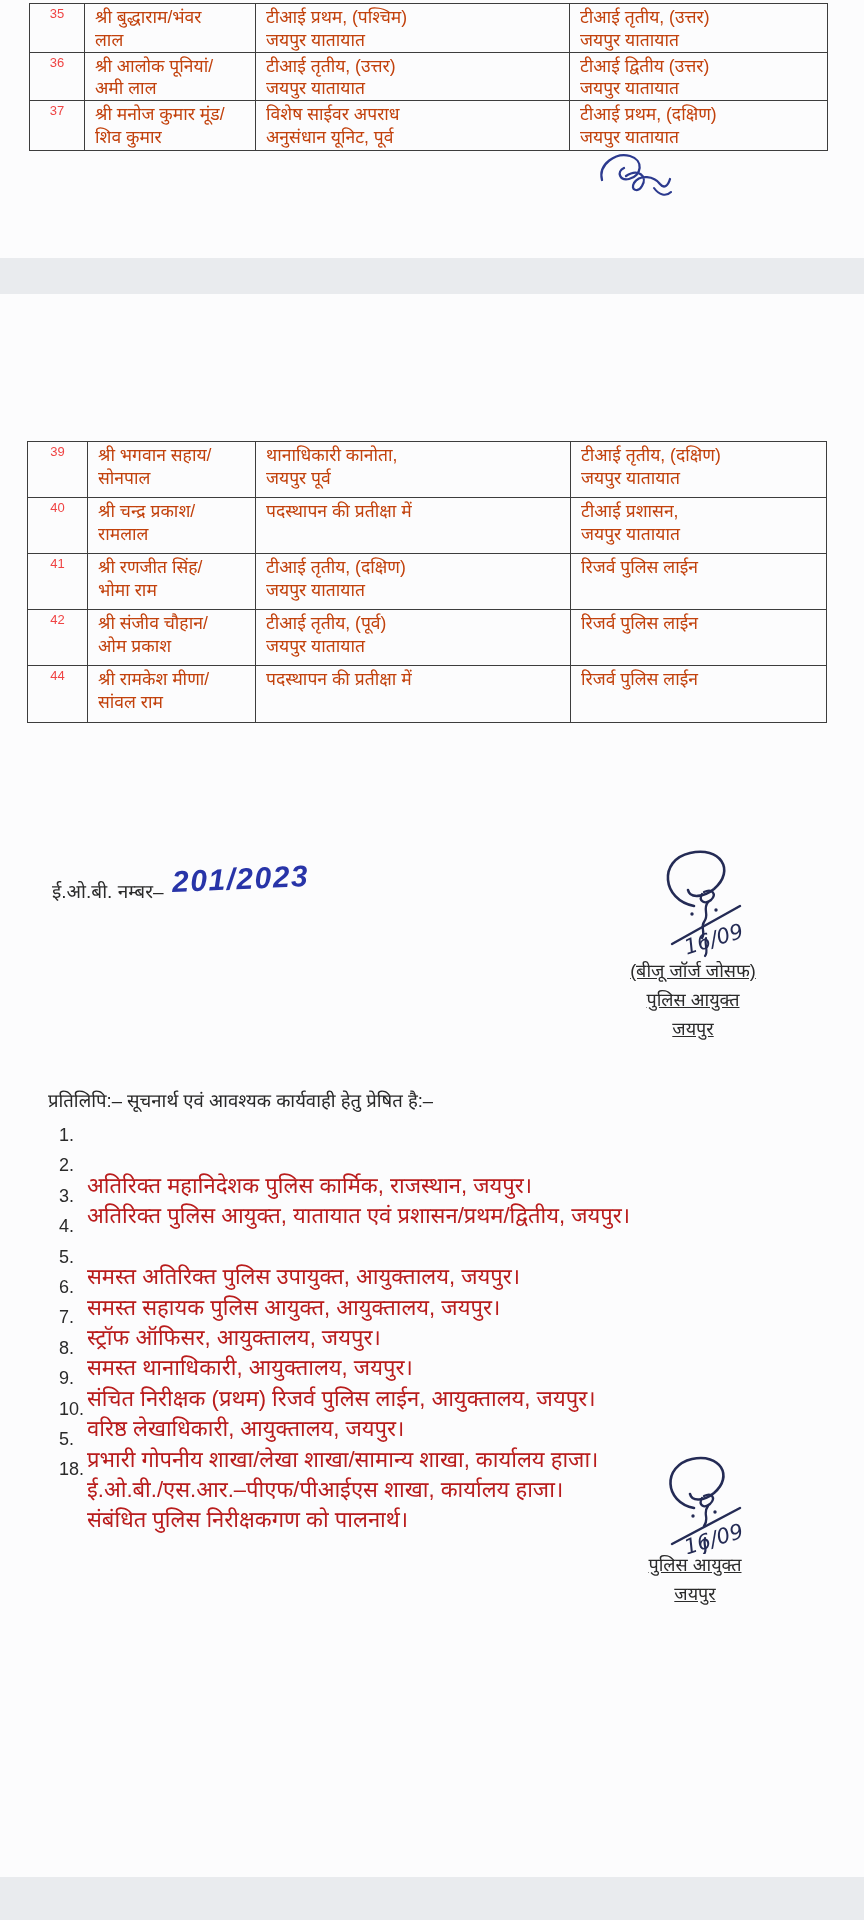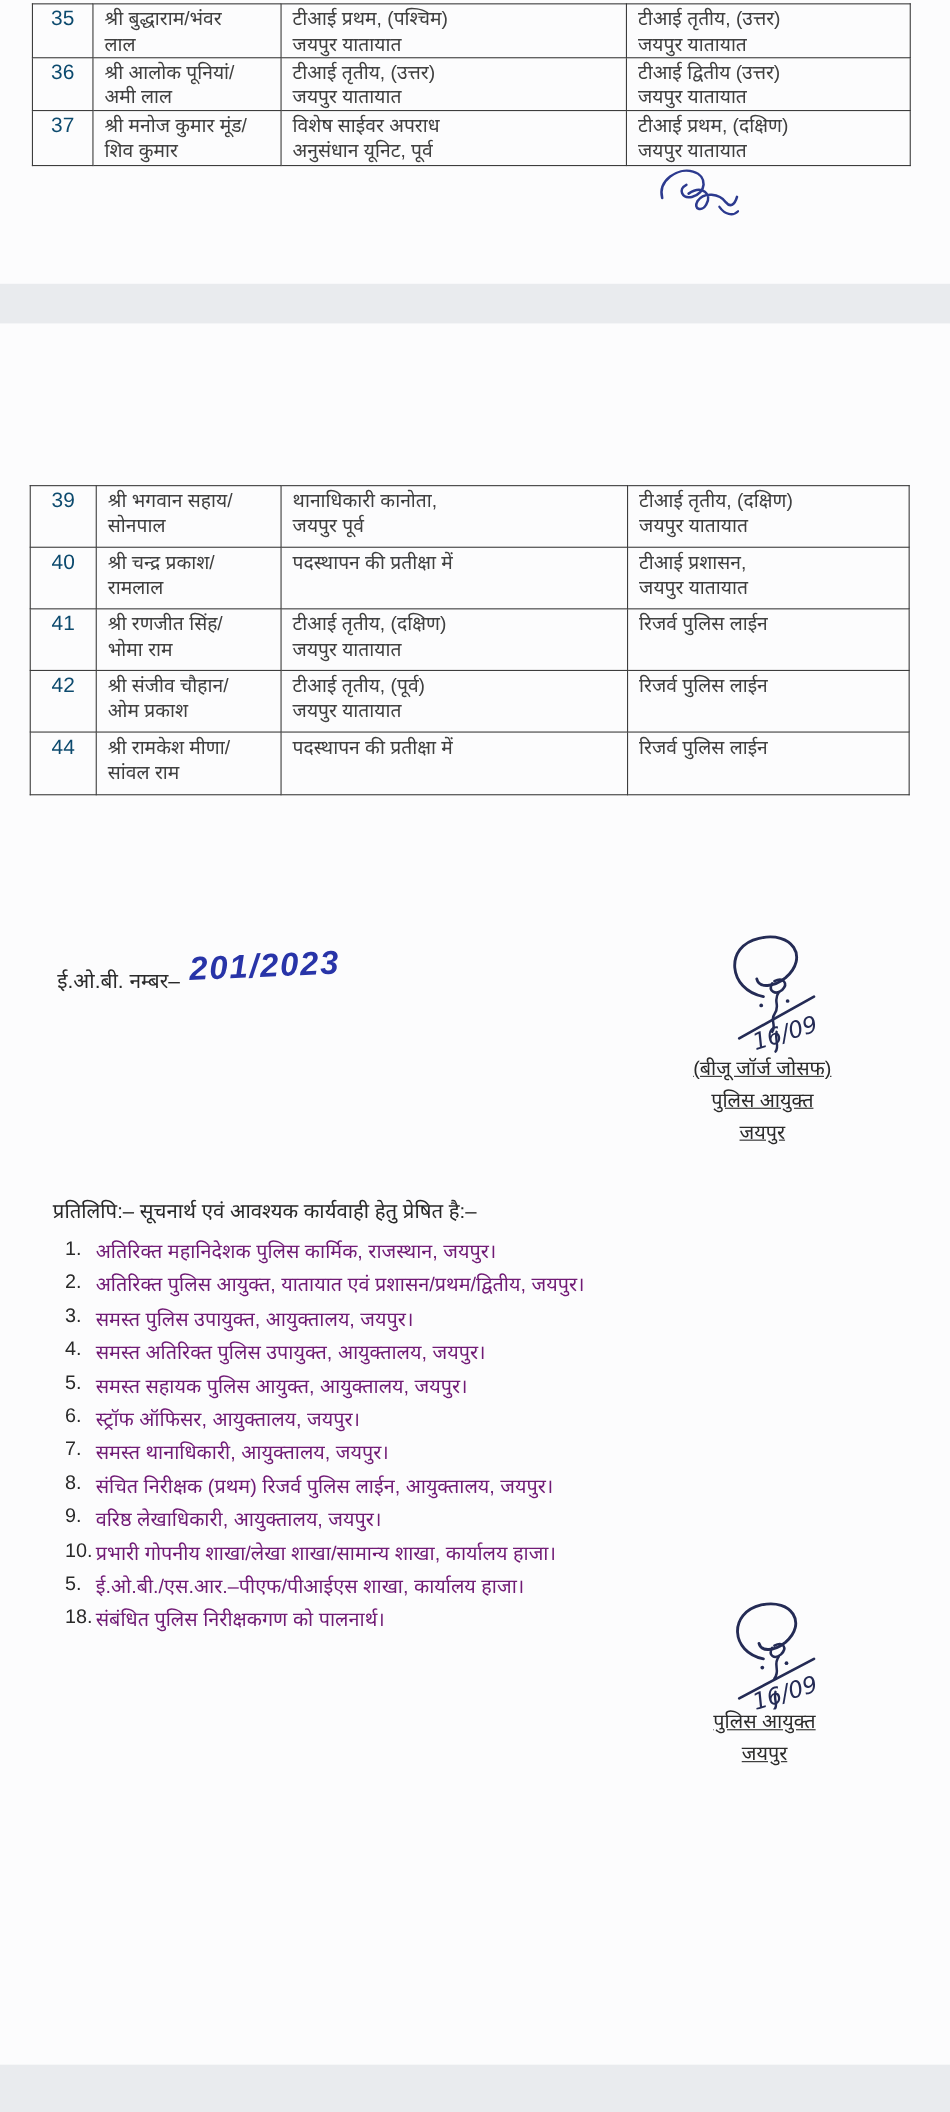--- a/index.html
+++ b/index.html
@@ -2,33 +2,33 @@
 <html><head>
 <meta charset="utf-8">
 <style>
   html,body{margin:0;padding:0;background:#ffffff;}
   .page{position:relative;width:864px;height:1920px;background:#fcfcfd;overflow:hidden;
         font-family:"Liberation Sans","DejaVu Sans",sans-serif;color:#242424;}
   .band{position:absolute;left:0;width:100%;background:#e9ebee;}
   .abs{position:absolute;}
   table.doc{position:absolute;border-collapse:collapse;table-layout:fixed;}
   table.doc td{border:1.7px solid #3d3d3d;vertical-align:top;font-size:17.5px;line-height:1.3;
-        white-space:pre-line;padding:2px 4px 0 10px;color:#404040;}
-  table.doc td.sn{text-align:center;padding-left:2px;padding-right:2px;font-size:19px;color:#0c4a6e;}
+        white-space:pre-line;padding:2px 4px 0 10px;color:#c2410c;}
+  table.doc td.sn{text-align:center;padding-left:2px;padding-right:2px;font-size:13px;color:#ef4444;}
   .eob-label{font-size:19px;color:#2a2a2a;text-align:center;}
   .eob-num{font-size:30px;font-weight:bold;font-style:italic;color:#2834a8;
         transform:rotate(-2.5deg);letter-spacing:1.5px;}
   .sigblock{position:absolute;text-align:center;}
   .sigblock .line{font-size:18px;color:#2a2a2a;line-height:23px;text-decoration:underline;}
   .sigblock .gap6{margin-top:6px;}
   .heading{font-size:18.5px;color:#272727;}
   .list{position:absolute;display:flex;flex-direction:column;}
   .li{display:flex;height:30.4px;align-items:flex-start;}
   .li .num{width:28px;flex:none;font-size:18px;color:#2a2a2a;}
-  .li .txt{font-size:18px;color:#701a75;white-space:nowrap;}
+  .li .txt{font-size:22px;color:#b91c1c;white-space:nowrap;margin-top:44px;}
   svg.sig{display:block;}
   svg.sig path{fill:none;stroke-linecap:round;stroke-linejoin:round;}
   svg.sig text{font-family:"DejaVu Sans",sans-serif;font-style:italic;}
 </style>
 </head>
 <body>
 
 <div class="page">
 
   <div class="band" style="top:258px;height:36px;"></div>
@@ -154,21 +154,20 @@
     <div class="li">
       <span class="num">1.</span>
       <span class="txt">अतिरिक्त महानिदेशक पुलिस कार्मिक, राजस्थान, जयपुर।</span>
     </div>
     <div class="li">
       <span class="num">2.</span>
       <span class="txt">अतिरिक्त पुलिस आयुक्त, यातायात एवं प्रशासन/प्रथम/द्वितीय, जयपुर।</span>
     </div>
     <div class="li">
       <span class="num">3.</span>
-      <span class="txt">समस्त पुलिस उपायुक्त, आयुक्तालय, जयपुर।</span>
     </div>
     <div class="li">
       <span class="num">4.</span>
       <span class="txt">समस्त अतिरिक्त पुलिस उपायुक्त, आयुक्तालय, जयपुर।</span>
     </div>
     <div class="li">
       <span class="num">5.</span>
       <span class="txt">समस्त सहायक पुलिस आयुक्त, आयुक्तालय, जयपुर।</span>
     </div>
     <div class="li">

